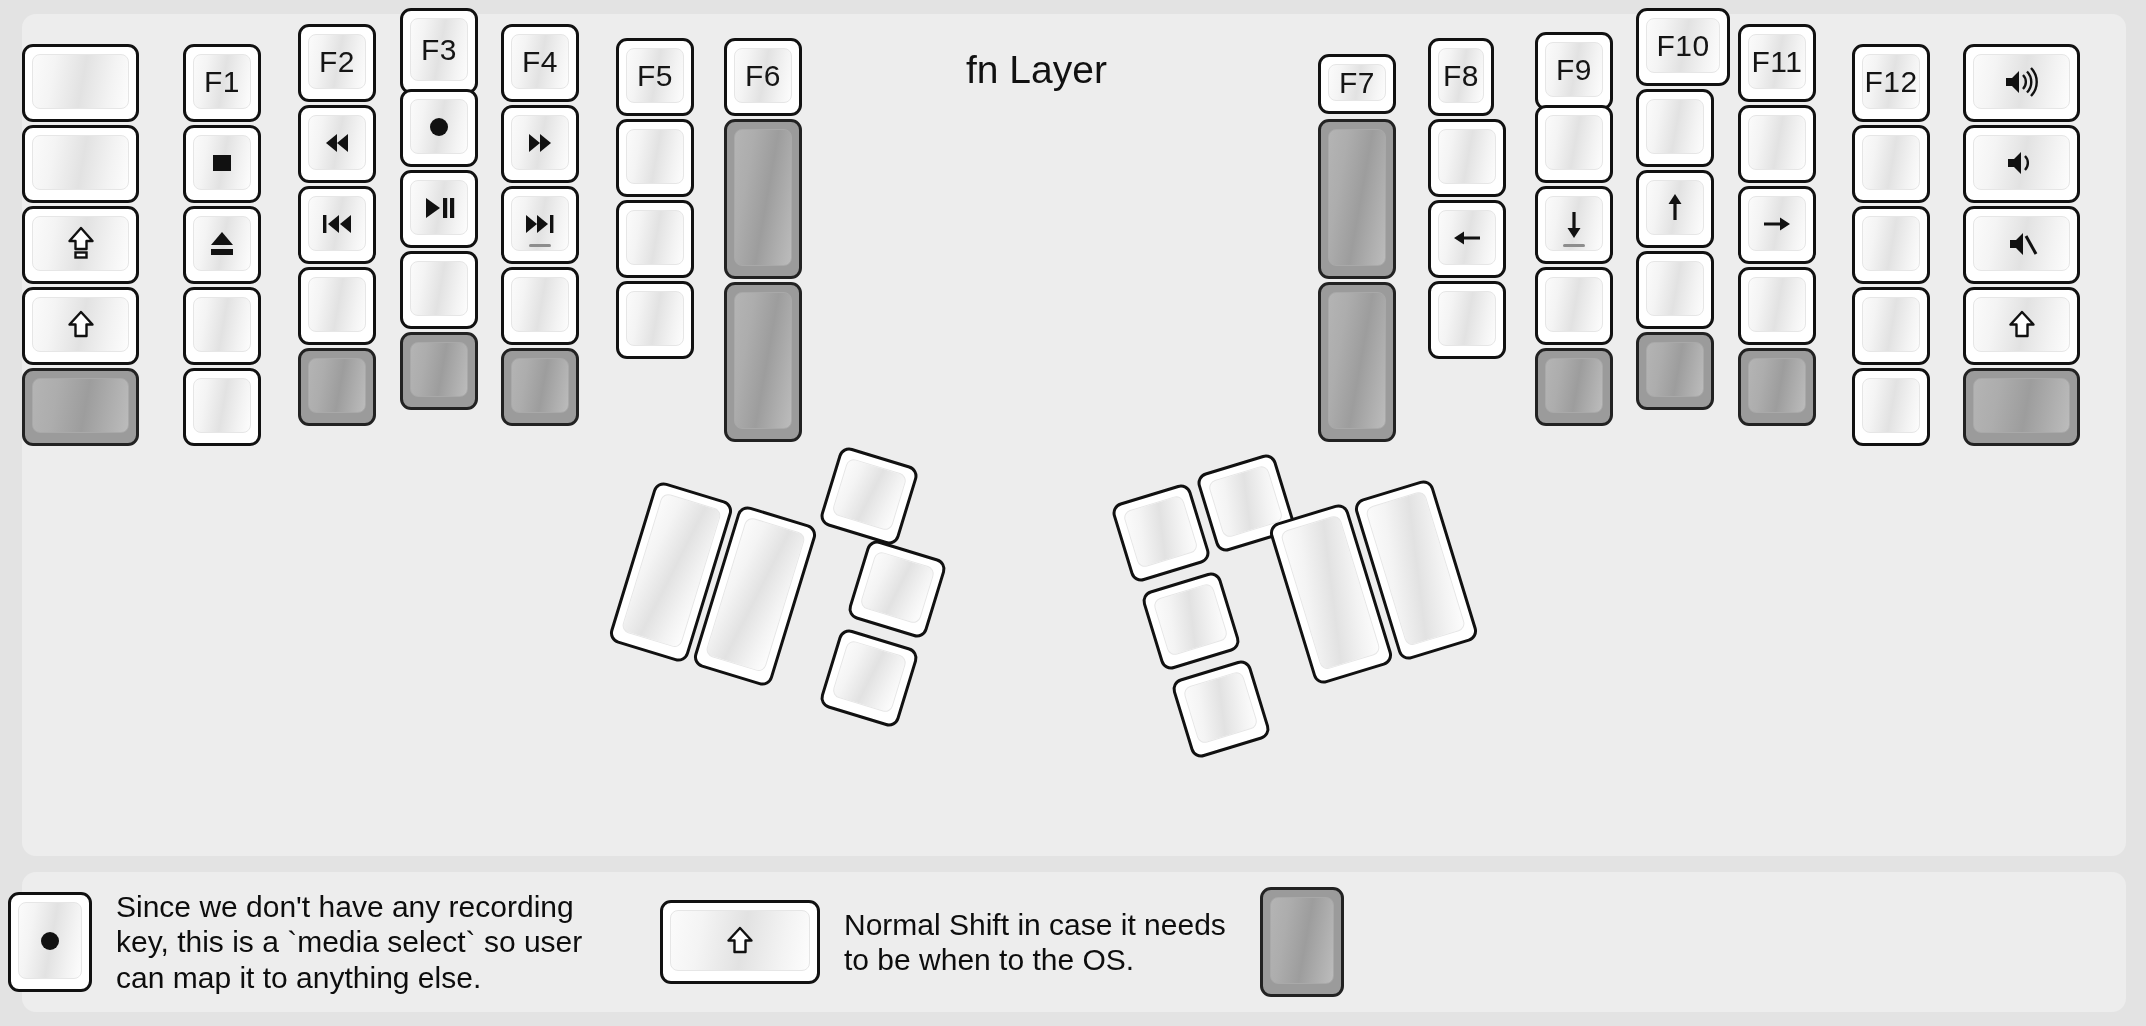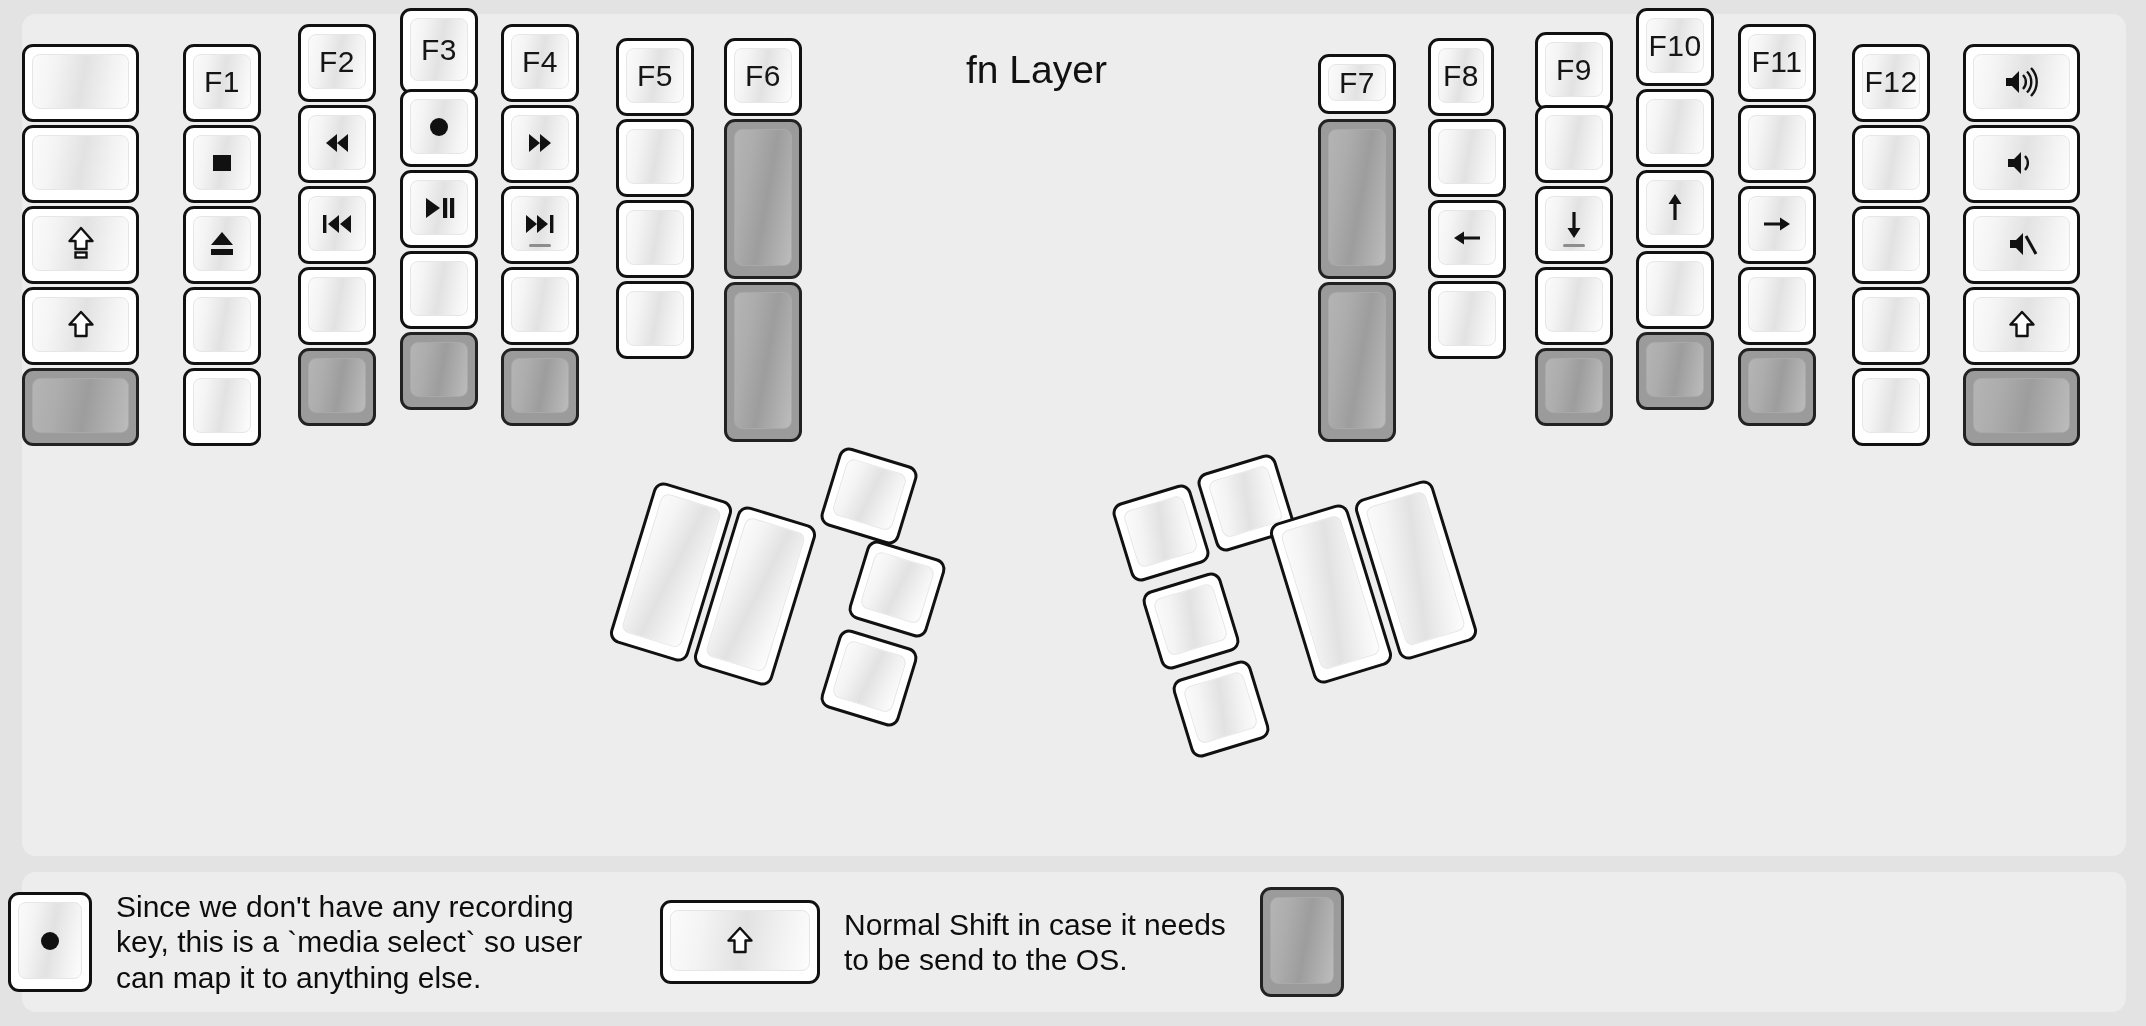--- a/index.html
+++ b/index.html
@@ -275,21 +275,21 @@
           </span>
         </div>
         <div class="homing"></div>
       </div>
       <div class="key" style="left: 1535px; top: 267px; width: 78px; height: 78px;">
         <div class="cap"></div>
       </div>
       <div class="key trans" style="left: 1535px; top: 348px; width: 78px; height: 78px;">
         <div class="cap"></div>
       </div>
-      <div class="key" style="left: 1636px; top: 8px; width: 78px; height: 78px;">
+      <div class="key" style="left: 1636px; top: 8px; width: 94px; height: 78px;">
         <div class="cap">
           <span class="lgd">F10</span>
         </div>
       </div>
       <div class="key" style="left: 1636px; top: 89px; width: 78px; height: 78px;">
         <div class="cap"></div>
       </div>
       <div class="key" style="left: 1636px; top: 170px; width: 78px; height: 78px;">
         <div class="cap">
           <span style="display: flex; align-items: center;">
@@ -452,21 +452,21 @@
             <div class="cap">
               <span style="display: flex; align-items: center;">
                 <svg class="g" width="40" height="40" viewBox="0 0 40 40" fill="#111">
                   <path d="M20 7 L8.5 19.5 L14.5 19.5 L14.5 31 L25.5 31 L25.5 19.5 L31.5 19.5 Z" fill="#fff" stroke="#111" stroke-width="2.4" stroke-linejoin="round"></path>
                 </svg>
               </span>
             </div>
           </div>
         </div>
         <div class="legtext">Normal Shift in case it needs
-to be send to the OS.</div>
+to be when to the OS.</div>
       </div>
       <div class="legitem" style="left: 1260px; top: 872px; position: absolute;">
         <div class="legkey" style="width: 84px; height: 110px;">
           <div class="key trans" style="left: 0px; top: 0px; width: 84px; height: 110px;">
             <div class="cap"></div>
           </div>
         </div>
       </div>
     </div>
 

